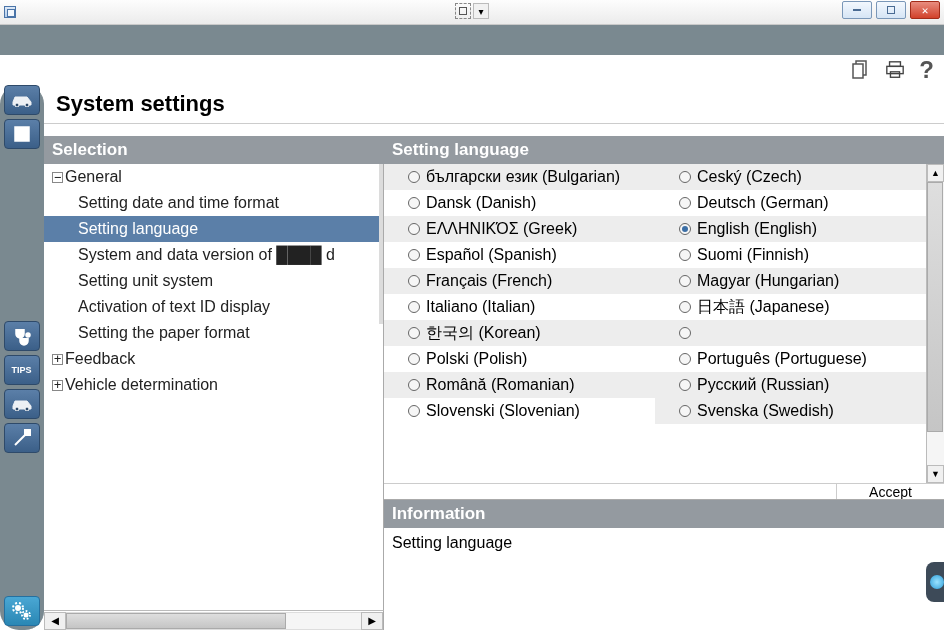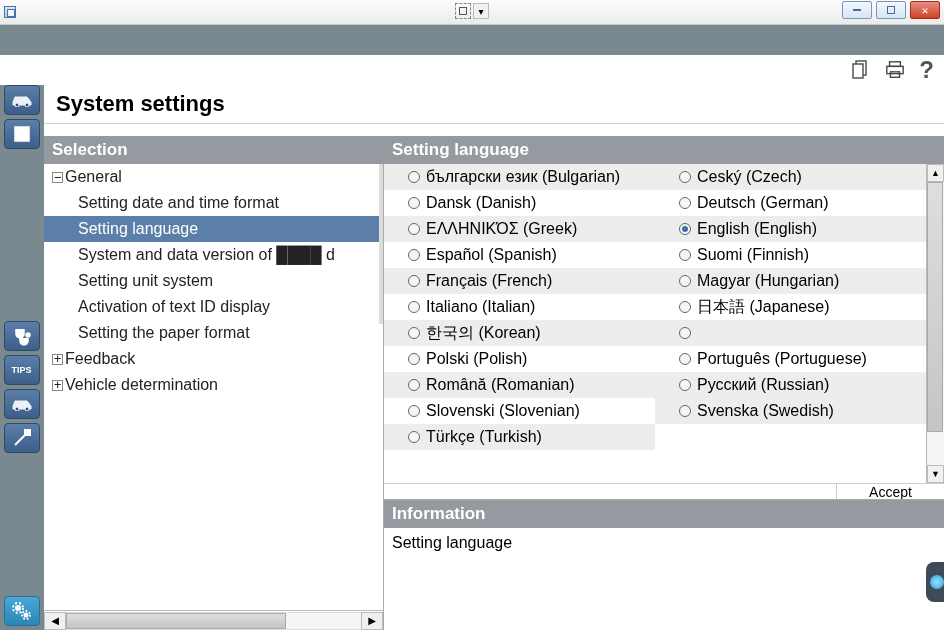--- a/index.html
+++ b/index.html
@@ -22,21 +22,21 @@
 
   
   .toprow-gray{height:30px;background:#7a8990;}
   .toprow-white{height:30px;background:#fff;display:flex;justify-content:flex-end;align-items:center;padding:0 10px;gap:14px;}
   .topicon{width:20px;height:22px;display:flex;align-items:center;justify-content:center;}
   .icon-copy svg, .icon-print svg{stroke:#444;}
   .qmark{font-size:24px;color:#555;font-weight:bold;}
 
   
   .appbody{display:flex; height:545px;}
-  .sidebar{width:44px;background:#7a8990;border-right:1px solid #7a8990;display:flex;flex-direction:column;align-items:center;padding-top:0;gap:4px;position:relative;}
+  .sidebar{width:44px;background:#7a8990;border-right:1px solid #7a8990;display:flex;flex-direction:column;align-items:center;padding-top:0;gap:4px;position:relative;border-radius:19px;}
   .sideblock{width:36px;display:flex;flex-direction:column;gap:4px;}
   .sidebar-btn{width:36px;height:30px;background:linear-gradient(#5b7fa8,#3b5f88);border-radius:4px;border:1px solid #2e4a6a;display:flex;align-items:center;justify-content:center;color:#fff;font-size:9px;font-weight:bold;}
   .sidebar-btn svg{stroke:#fff;fill:#fff;}
   .gears-btn{position:absolute;bottom:4px;left:4px;width:36px;height:30px;background:linear-gradient(#4aa7d4,#2a87b4);border-radius:4px;border:1px solid #2470a0;display:flex;align-items:center;justify-content:center;}
 
   .main{flex:1;display:flex;flex-direction:column;background:#fff;position:relative;}
   .page-title{font-size:22px;font-weight:bold;padding:6px 12px;border-bottom:1px solid #ccc;}
   .two-cols{flex:1;display:flex;min-height:0;}
 
   .col-left{width:340px;min-width:340px;display:flex;flex-direction:column;position:relative;}
@@ -300,24 +300,20 @@
                 <span>Русский (Russian)</span>
               </div>
               <div class="lang-cell">
                 <span class="radio"></span>
                 <span>Slovenski (Slovenian)</span>
               </div>
               <div class="lang-cell alt">
                 <span class="radio"></span>
                 <span>Svenska (Swedish)</span>
               </div>
-              <div class="lang-cell alt">
-                <span class="radio"></span>
-                <span>Türkçe (Turkish)</span>
-              </div>
             </div>
           <div class="vscroll">
             <div class="sqbtn">▲</div>
             <div class="track">
                 <div class="thumb"></div>
               </div>
             <div class="sqbtn">▼</div>
           </div>
         </div>
         <div class="accept-bar">

